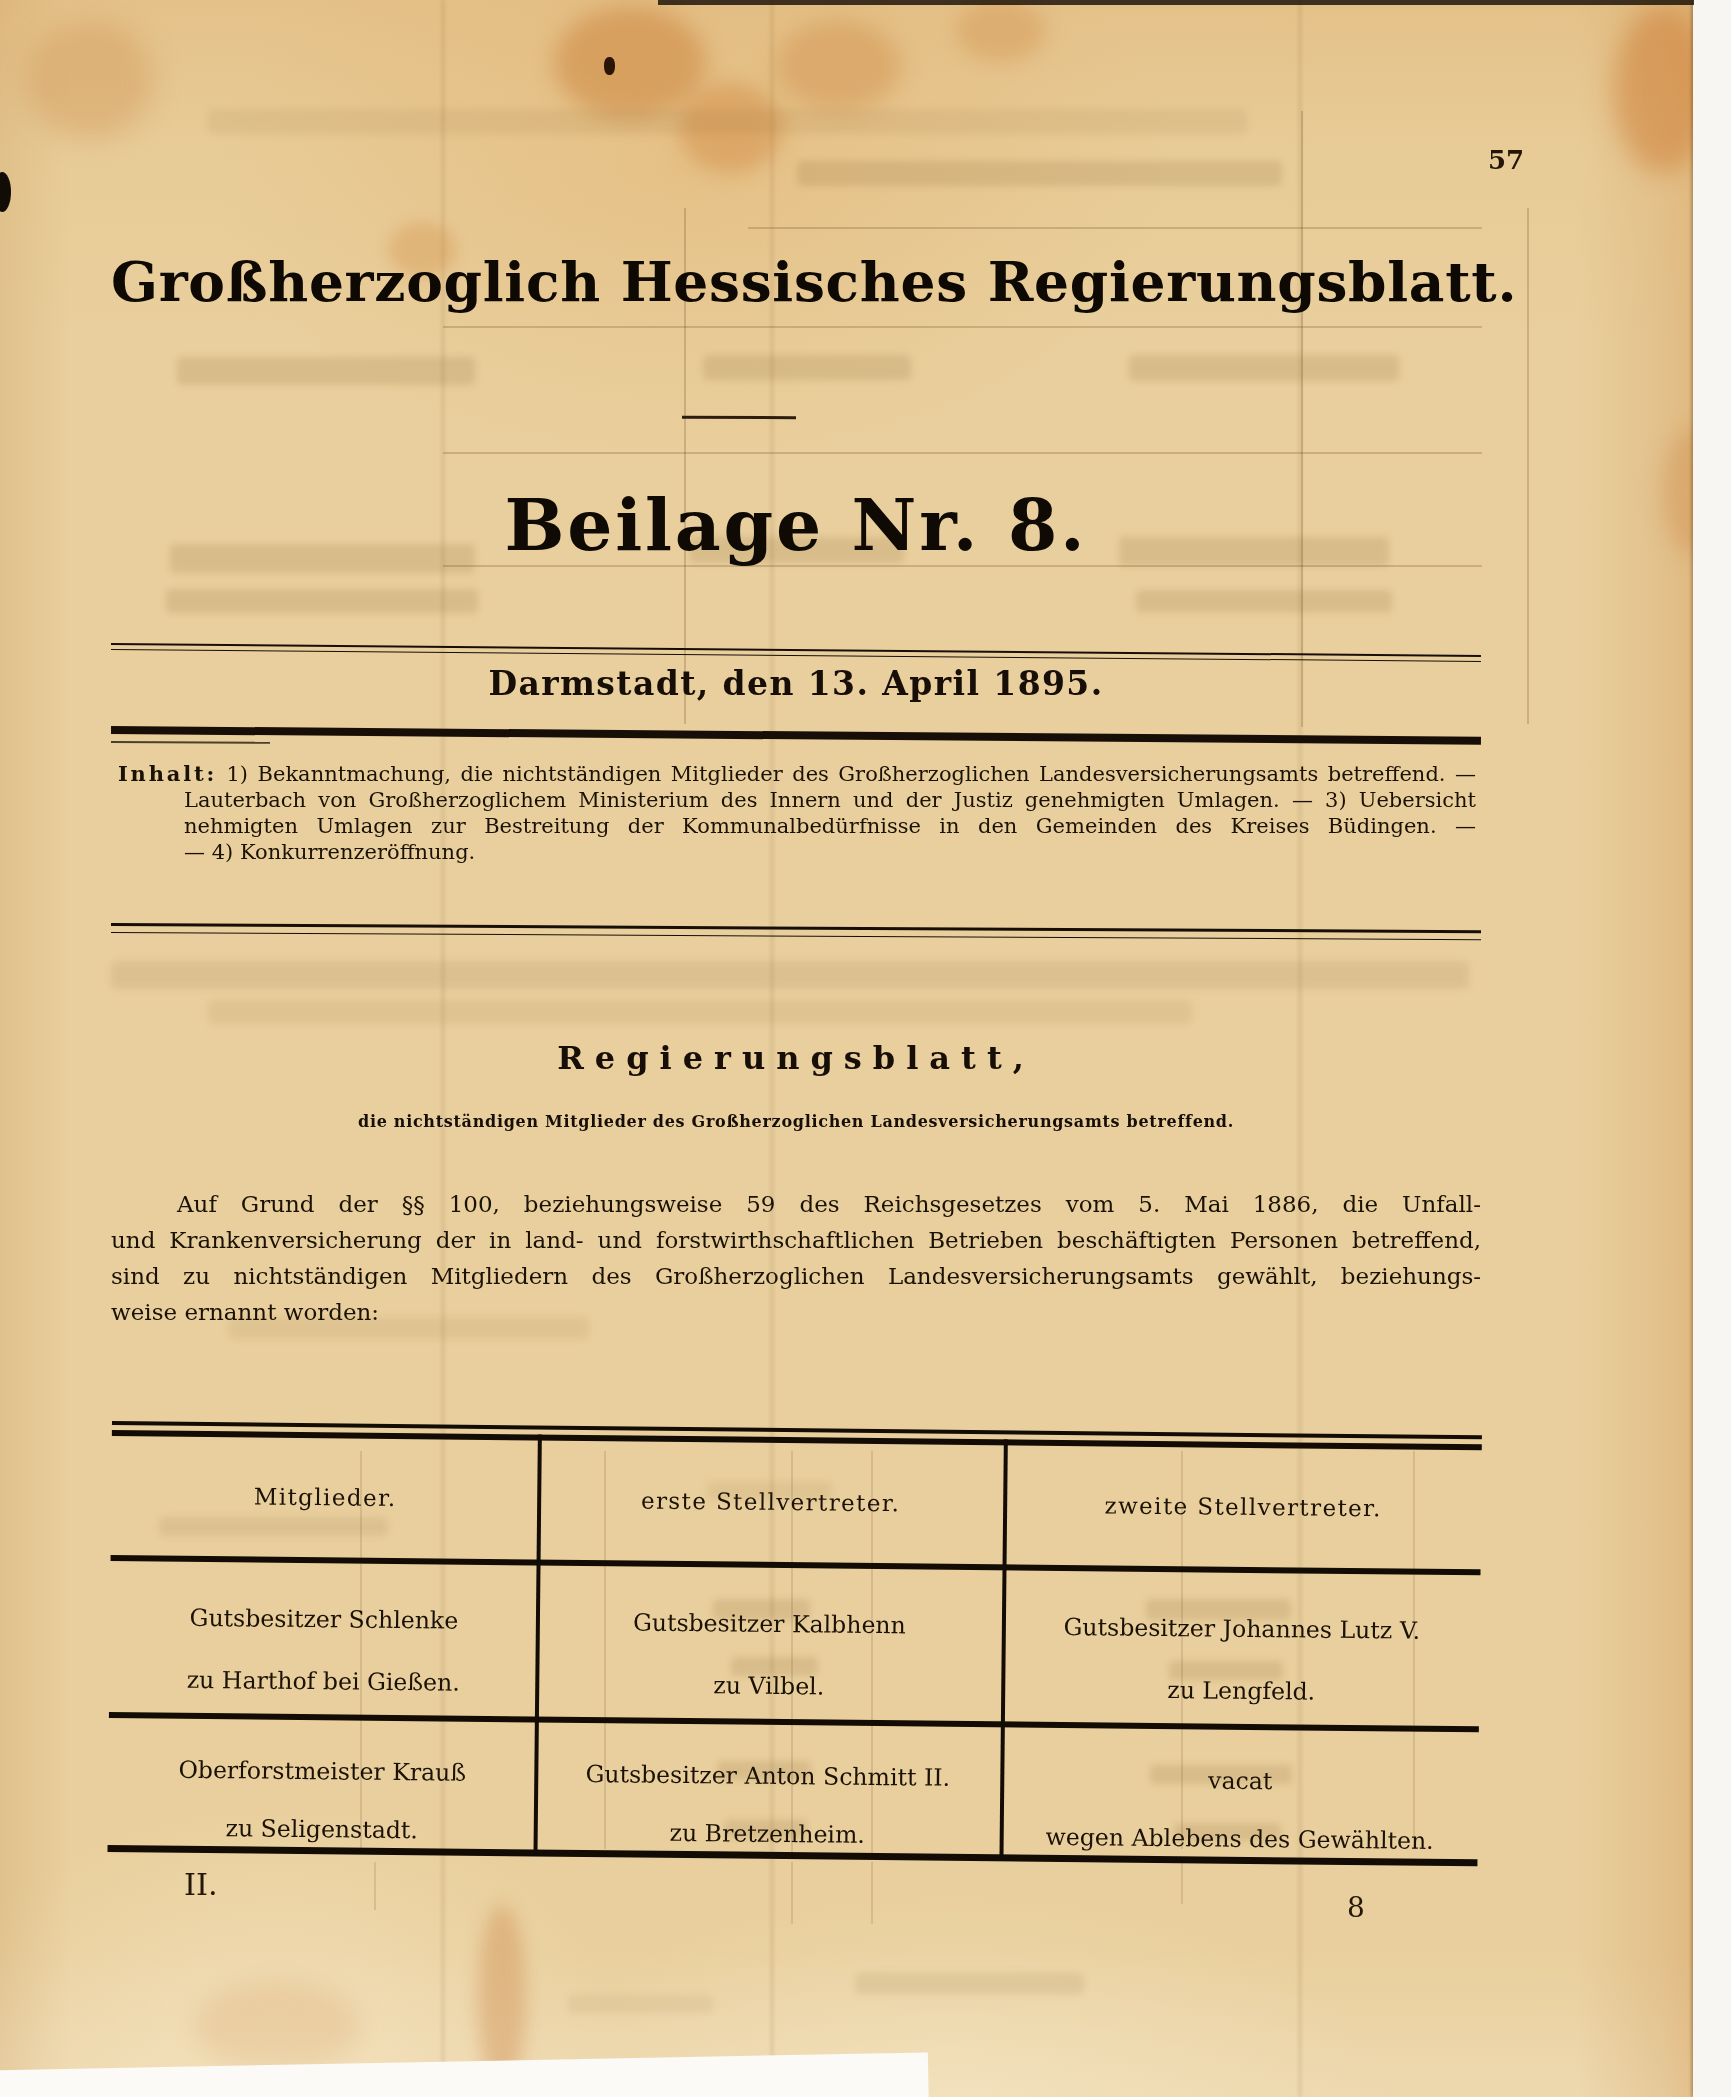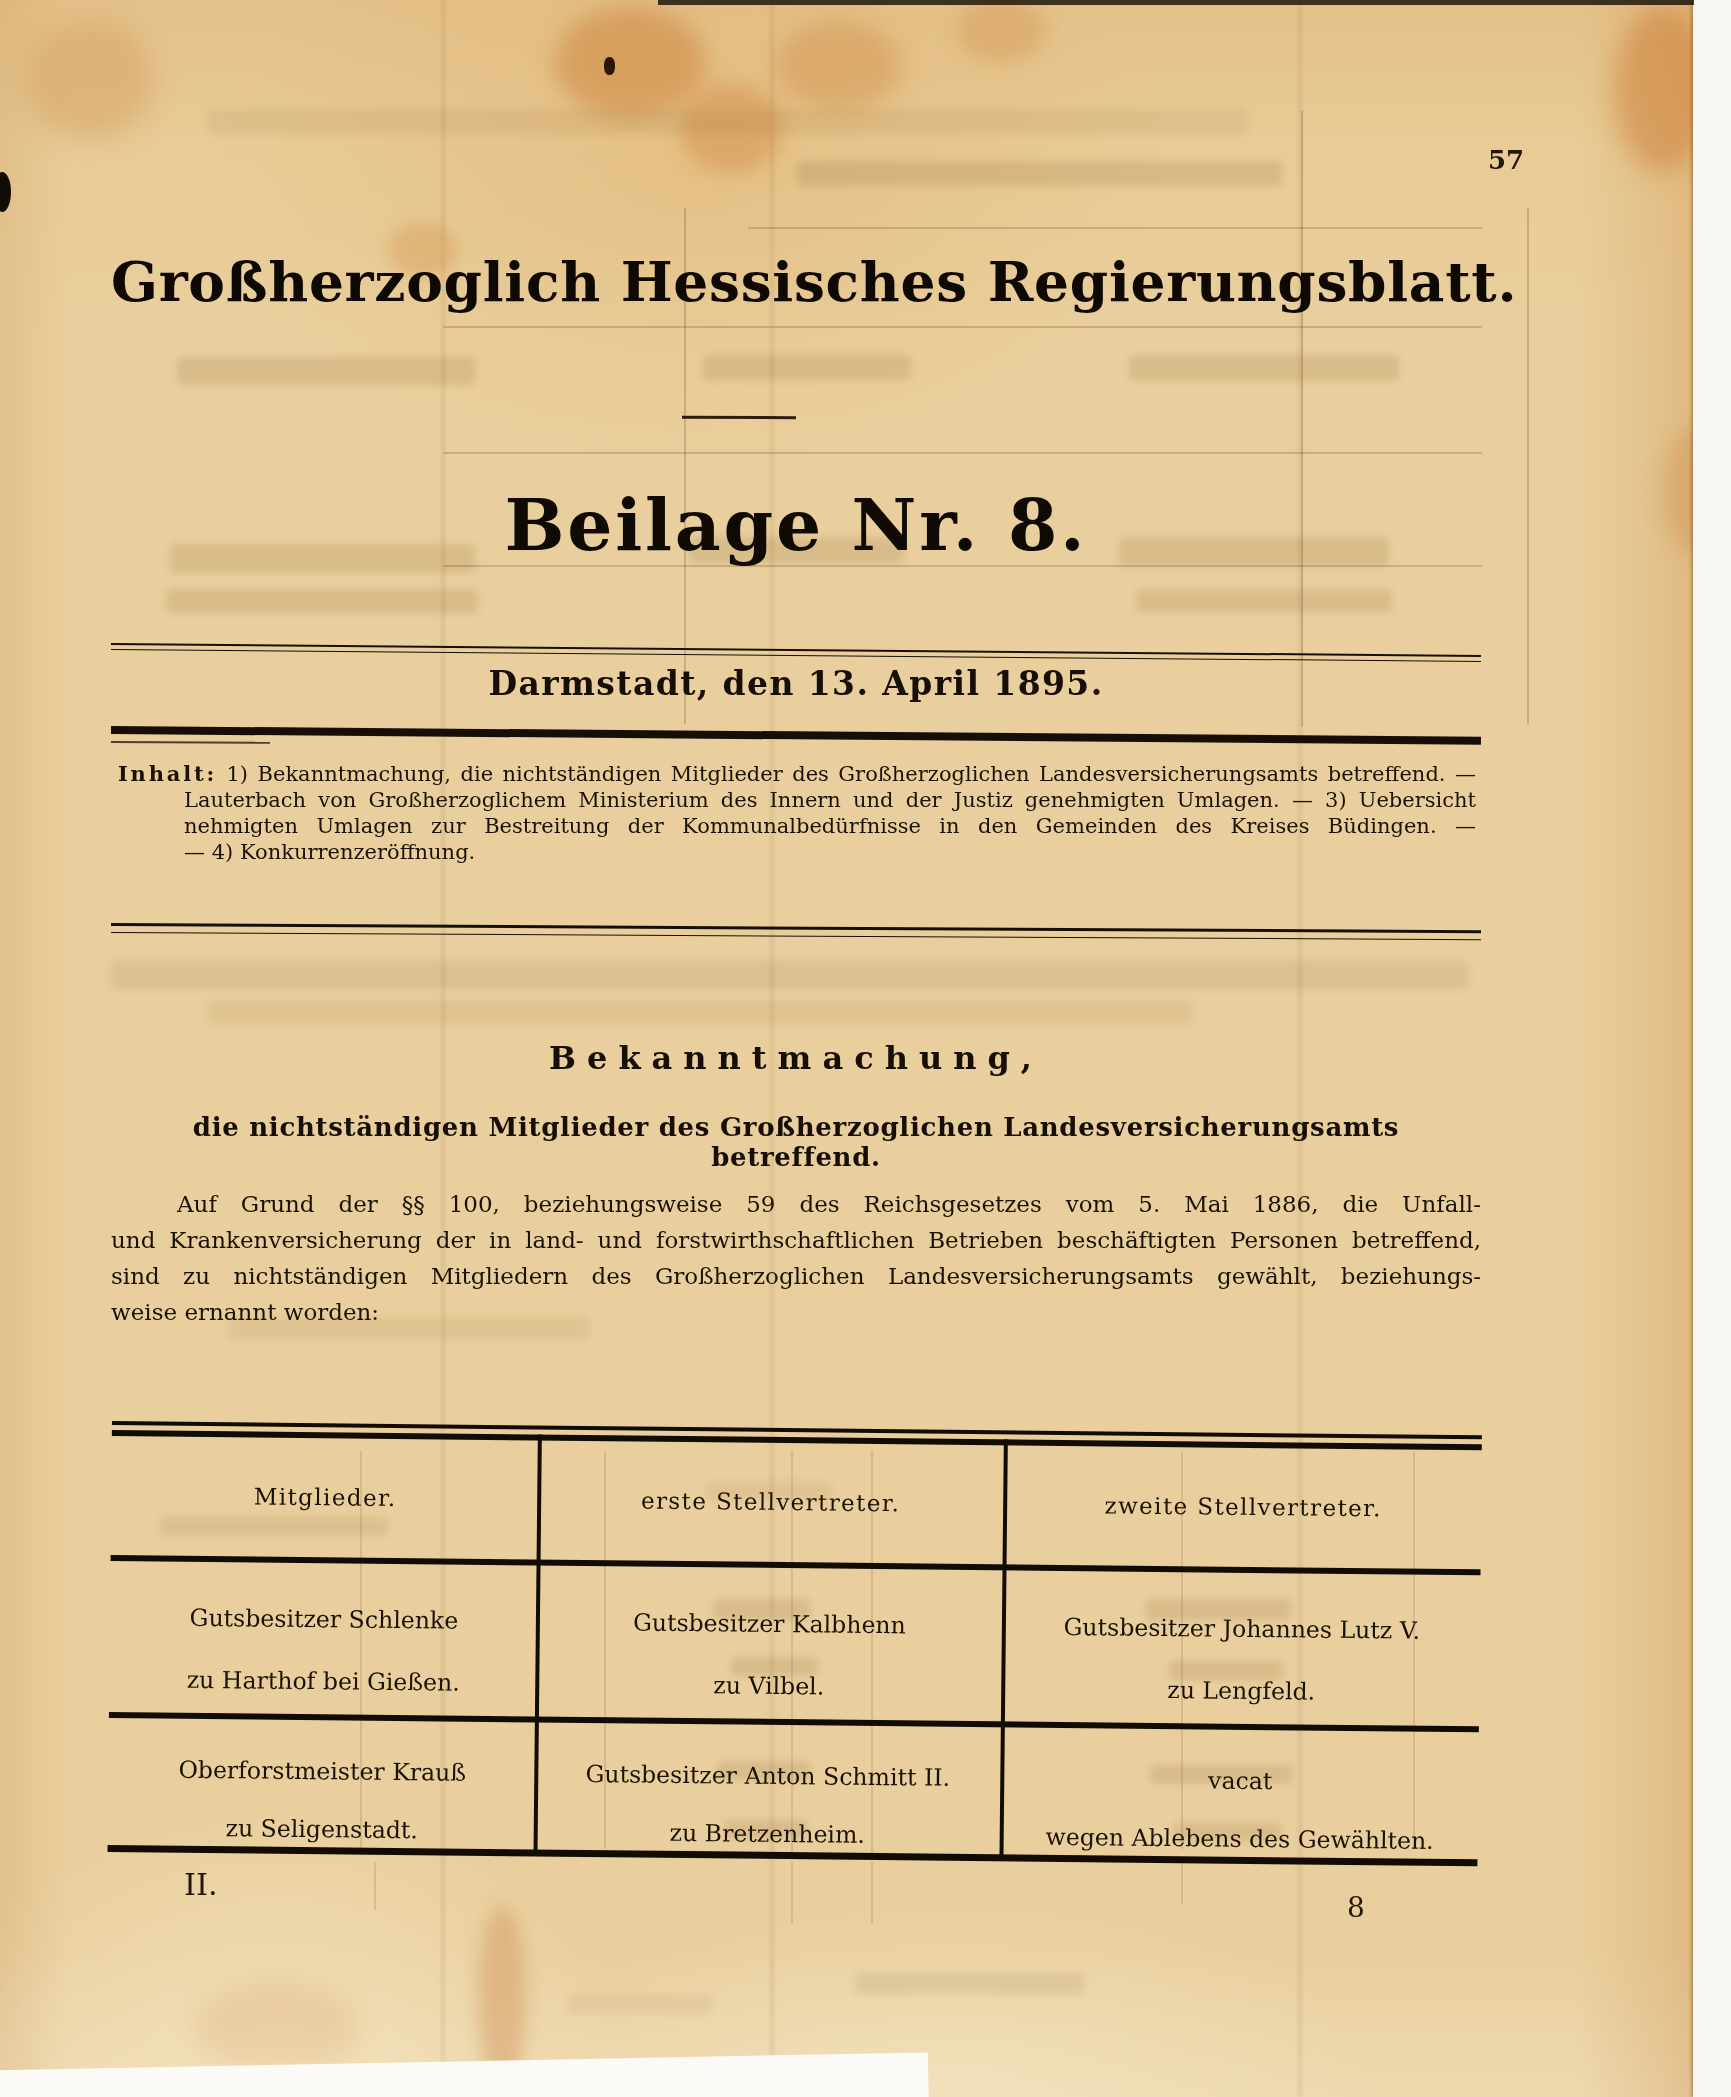--- a/index.html
+++ b/index.html
@@ -46,21 +46,21 @@
 
   .inhalt{position:absolute;left:118px;top:761px;width:1358px;color:#1b1206;
     font-size:21px;line-height:26px;}
   .inhalt-line.cont{padding-left:66px;}
   .just{text-align:justify;text-align-last:justify;-moz-text-align-last:justify;text-justify:inter-word;}
   .inhalt-label{font-weight:bold;letter-spacing:2.8px;}
 
   .announce-heading{position:absolute;left:111px;top:1039px;width:1370px;margin:0;
     text-align:center;font-size:32px;font-weight:bold;letter-spacing:11px;color:#170f07;}
   .announce-subheading{position:absolute;left:111px;top:1112px;width:1370px;
-    text-align:center;font-size:26px;font-weight:bold;letter-spacing:0.7px;color:#170f07;}
+    text-align:center;font-size:16px;font-weight:bold;letter-spacing:0.7px;color:#170f07;}
 
   .body-text{position:absolute;left:111px;top:1186px;width:1370px;color:#1b1206;
     font-size:23px;line-height:36px;}
   .para-line.indent{padding-left:66px;}
 
   .section-label{position:absolute;left:208px;top:1374px;font-size:26px;font-weight:bold;color:#170f07;}
 
   .members-table{position:absolute;left:112px;top:1421px;width:1370px;height:438px;
     transform:rotate(.6deg);transform-origin:0 0;color:#1b1206;}
   .mt-rule{position:absolute;left:0;width:1370px;background:#120c05;}
@@ -174,21 +174,21 @@
   <div class="inhalt">
     <div class="inhalt-line just"><span class="inhalt-label">Inhalt:</span> <span>1) Bekanntmachung, die nichtständigen Mitglieder des Großherzoglichen Landesversicherungsamts betreffend. —</span></div>
     <div class="inhalt-line cont just">Lauterbach von Großherzoglichem Ministerium des Innern und der Justiz genehmigten Umlagen. — 3) Uebersicht</div>
     <div class="inhalt-line cont just">nehmigten Umlagen zur Bestreitung der Kommunalbedürfnisse in den Gemeinden des Kreises Büdingen. —</div>
     <div class="inhalt-line cont">— 4) Konkurrenzeröffnung.</div>
   </div>
 
   <div class="rule rule-inhalt-a"></div>
   <div class="rule rule-inhalt-b"></div>
 
-  <h3 class="announce-heading">Bekanntmachung,</h3>
+  <h3 class="announce-heading">Regierungsblatt,</h3>
   <div class="announce-subheading">die nichtständigen Mitglieder des Großherzoglichen Landesversicherungsamts betreffend.</div>
 
   <div class="body-text">
     <div class="para-line indent just">Auf Grund der §§ 100, beziehungsweise 59 des Reichsgesetzes vom 5. Mai 1886, die Unfall-</div>
     <div class="para-line just">und Krankenversicherung der in land- und forstwirthschaftlichen Betrieben beschäftigten Personen betreffend,</div>
     <div class="para-line just">sind zu nichtständigen Mitgliedern des Großherzoglichen Landesversicherungsamts gewählt, beziehungs-</div>
     <div class="para-line">weise ernannt worden:</div>
   </div>
 
 

